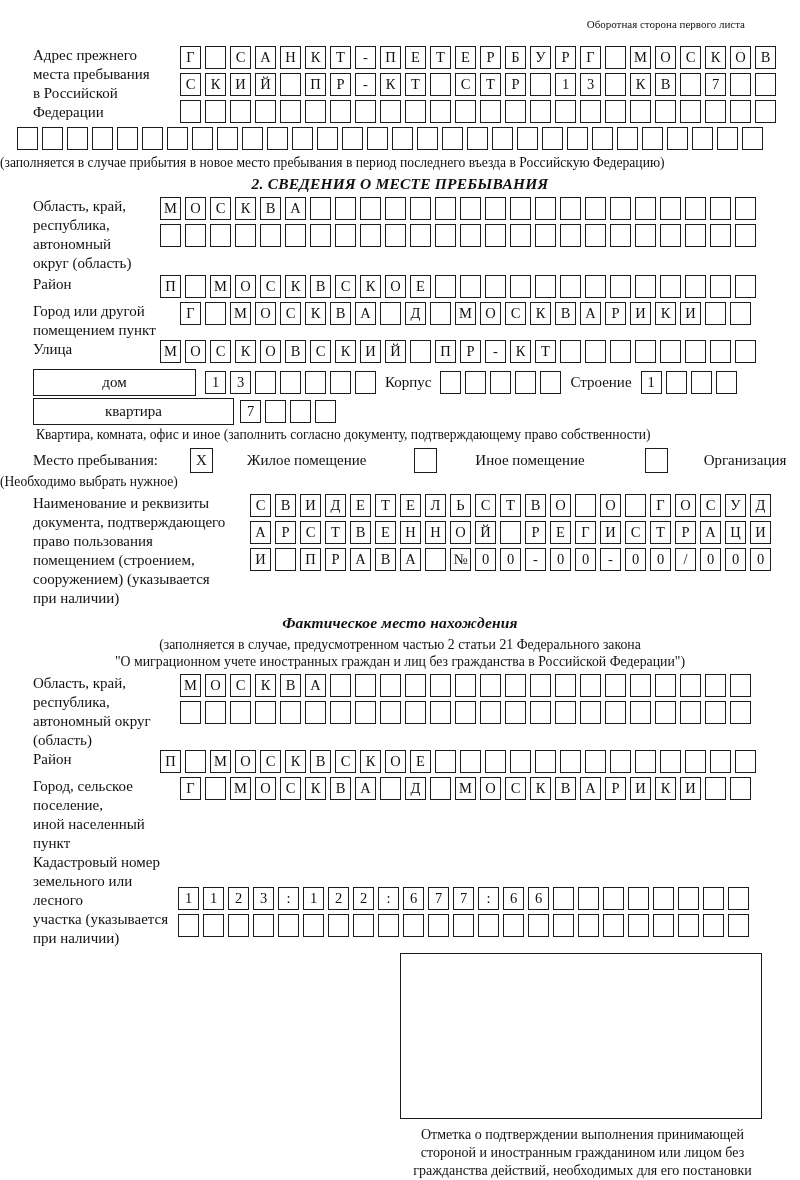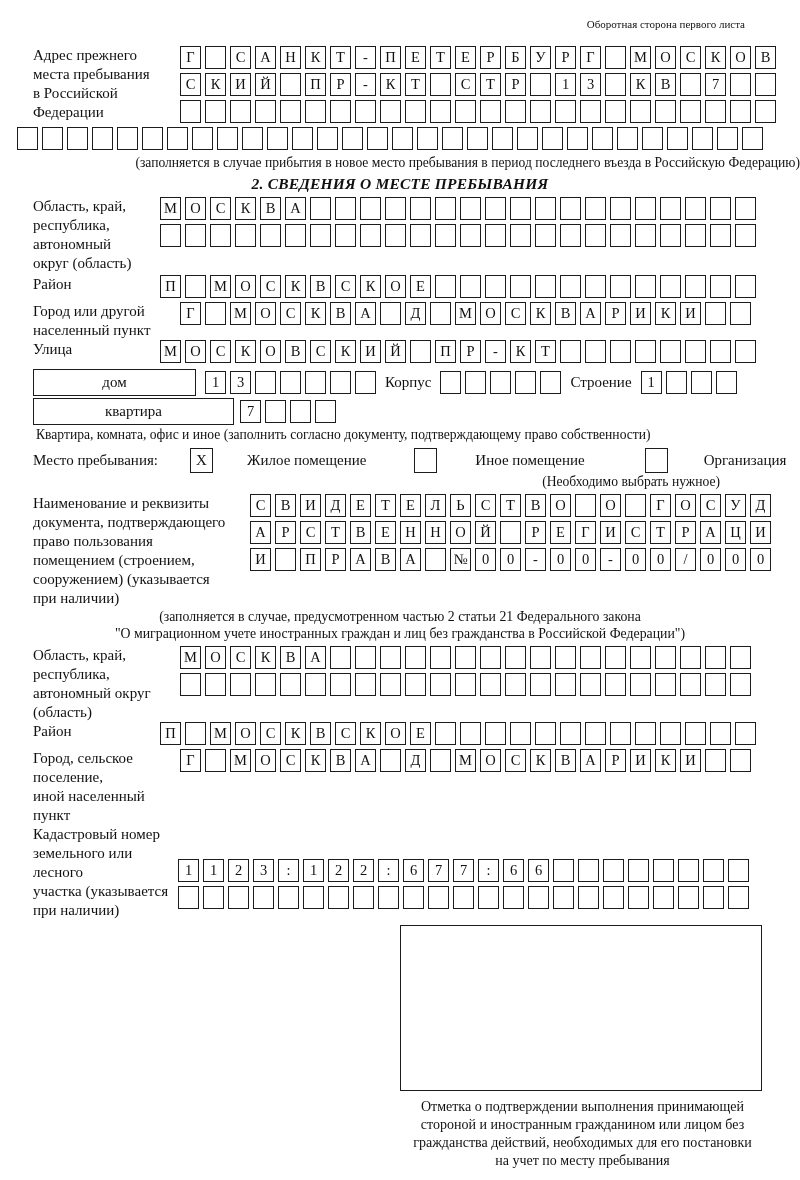--- a/index.html
+++ b/index.html
@@ -17,21 +17,21 @@
   .cbox {
     flex:0 0 21px; width:21px; height:23px;
     border:1.5px solid #1c1c1c; display:flex; align-items:center; justify-content:center;
     font-size:14.5px; line-height:1; background:#fff;
   }
   .frow { display:flex; align-items:flex-start; padding-left:33px; }
   .flabel { font-size:15px; line-height:19px; white-space:pre-line; flex-shrink:0; }
   .w147 { width:147px; } .w127 { width:127px; } .w217 { width:217px; } .w145 { width:145px; }
 
   .fullrow { padding-left:17px; margin-top:0px; }
-  .caption { font-size:13.6px; text-align:right; line-height:17px; }
+  .caption { font-size:13.6px; text-align:left; line-height:17px; }
   .caption-left { font-size:13.6px; text-align:left; padding-left:36px; line-height:17px; }
   .sec-title { font-size:15.5px; font-weight:bold; text-align:center; margin:4px 0 4px 0; letter-spacing:.2px;font-style:italic; }
 
   
   .combo { display:flex; align-items:center; padding-left:33px; margin:2px 0 1px 0;text-align:center; }
   .named-rect {
     border:1.5px solid #1c1c1c; height:27px; display:flex; align-items:center; justify-content:center;
     font-size:15px;
   }
   .rect-dom { width:163px; margin-right:9px; }
@@ -274,21 +274,21 @@
         <span class="cbox"></span>
         <span class="cbox"></span>
         <span class="cbox"></span>
         <span class="cbox"></span>
         <span class="cbox"></span>
       </div>
   </div>
 
   <div class="frow">
     <div class="flabel w147">Город или другой
-населенный пункт</div>
+помещением пункт</div>
     <div class="brow">
         <span class="cbox">Г</span>
         <span class="cbox"></span>
         <span class="cbox">М</span>
         <span class="cbox">О</span>
         <span class="cbox">С</span>
         <span class="cbox">К</span>
         <span class="cbox">В</span>
         <span class="cbox">А</span>
         <span class="cbox"></span>
@@ -462,20 +462,21 @@
           <span class="cbox">0</span>
           <span class="cbox">0</span>
           <span class="cbox">/</span>
           <span class="cbox">0</span>
           <span class="cbox">0</span>
           <span class="cbox">0</span>
         </div>
     </div>
   </div>
 
+  <div class="sec-title mt6">Фактическое место нахождения</div>
   <div class="fact-note">(заполняется в случае, предусмотренном частью 2 статьи 21 Федерального закона</div>
   <div class="fact-note">"О миграционном учете иностранных граждан и лиц без гражданства в Российской Федерации")</div>
 
   <div class="frow mt4">
     <div class="flabel w147">Область, край,
 республика,
 автономный округ
 (область)</div>
     <div>
       <div class="brow">

